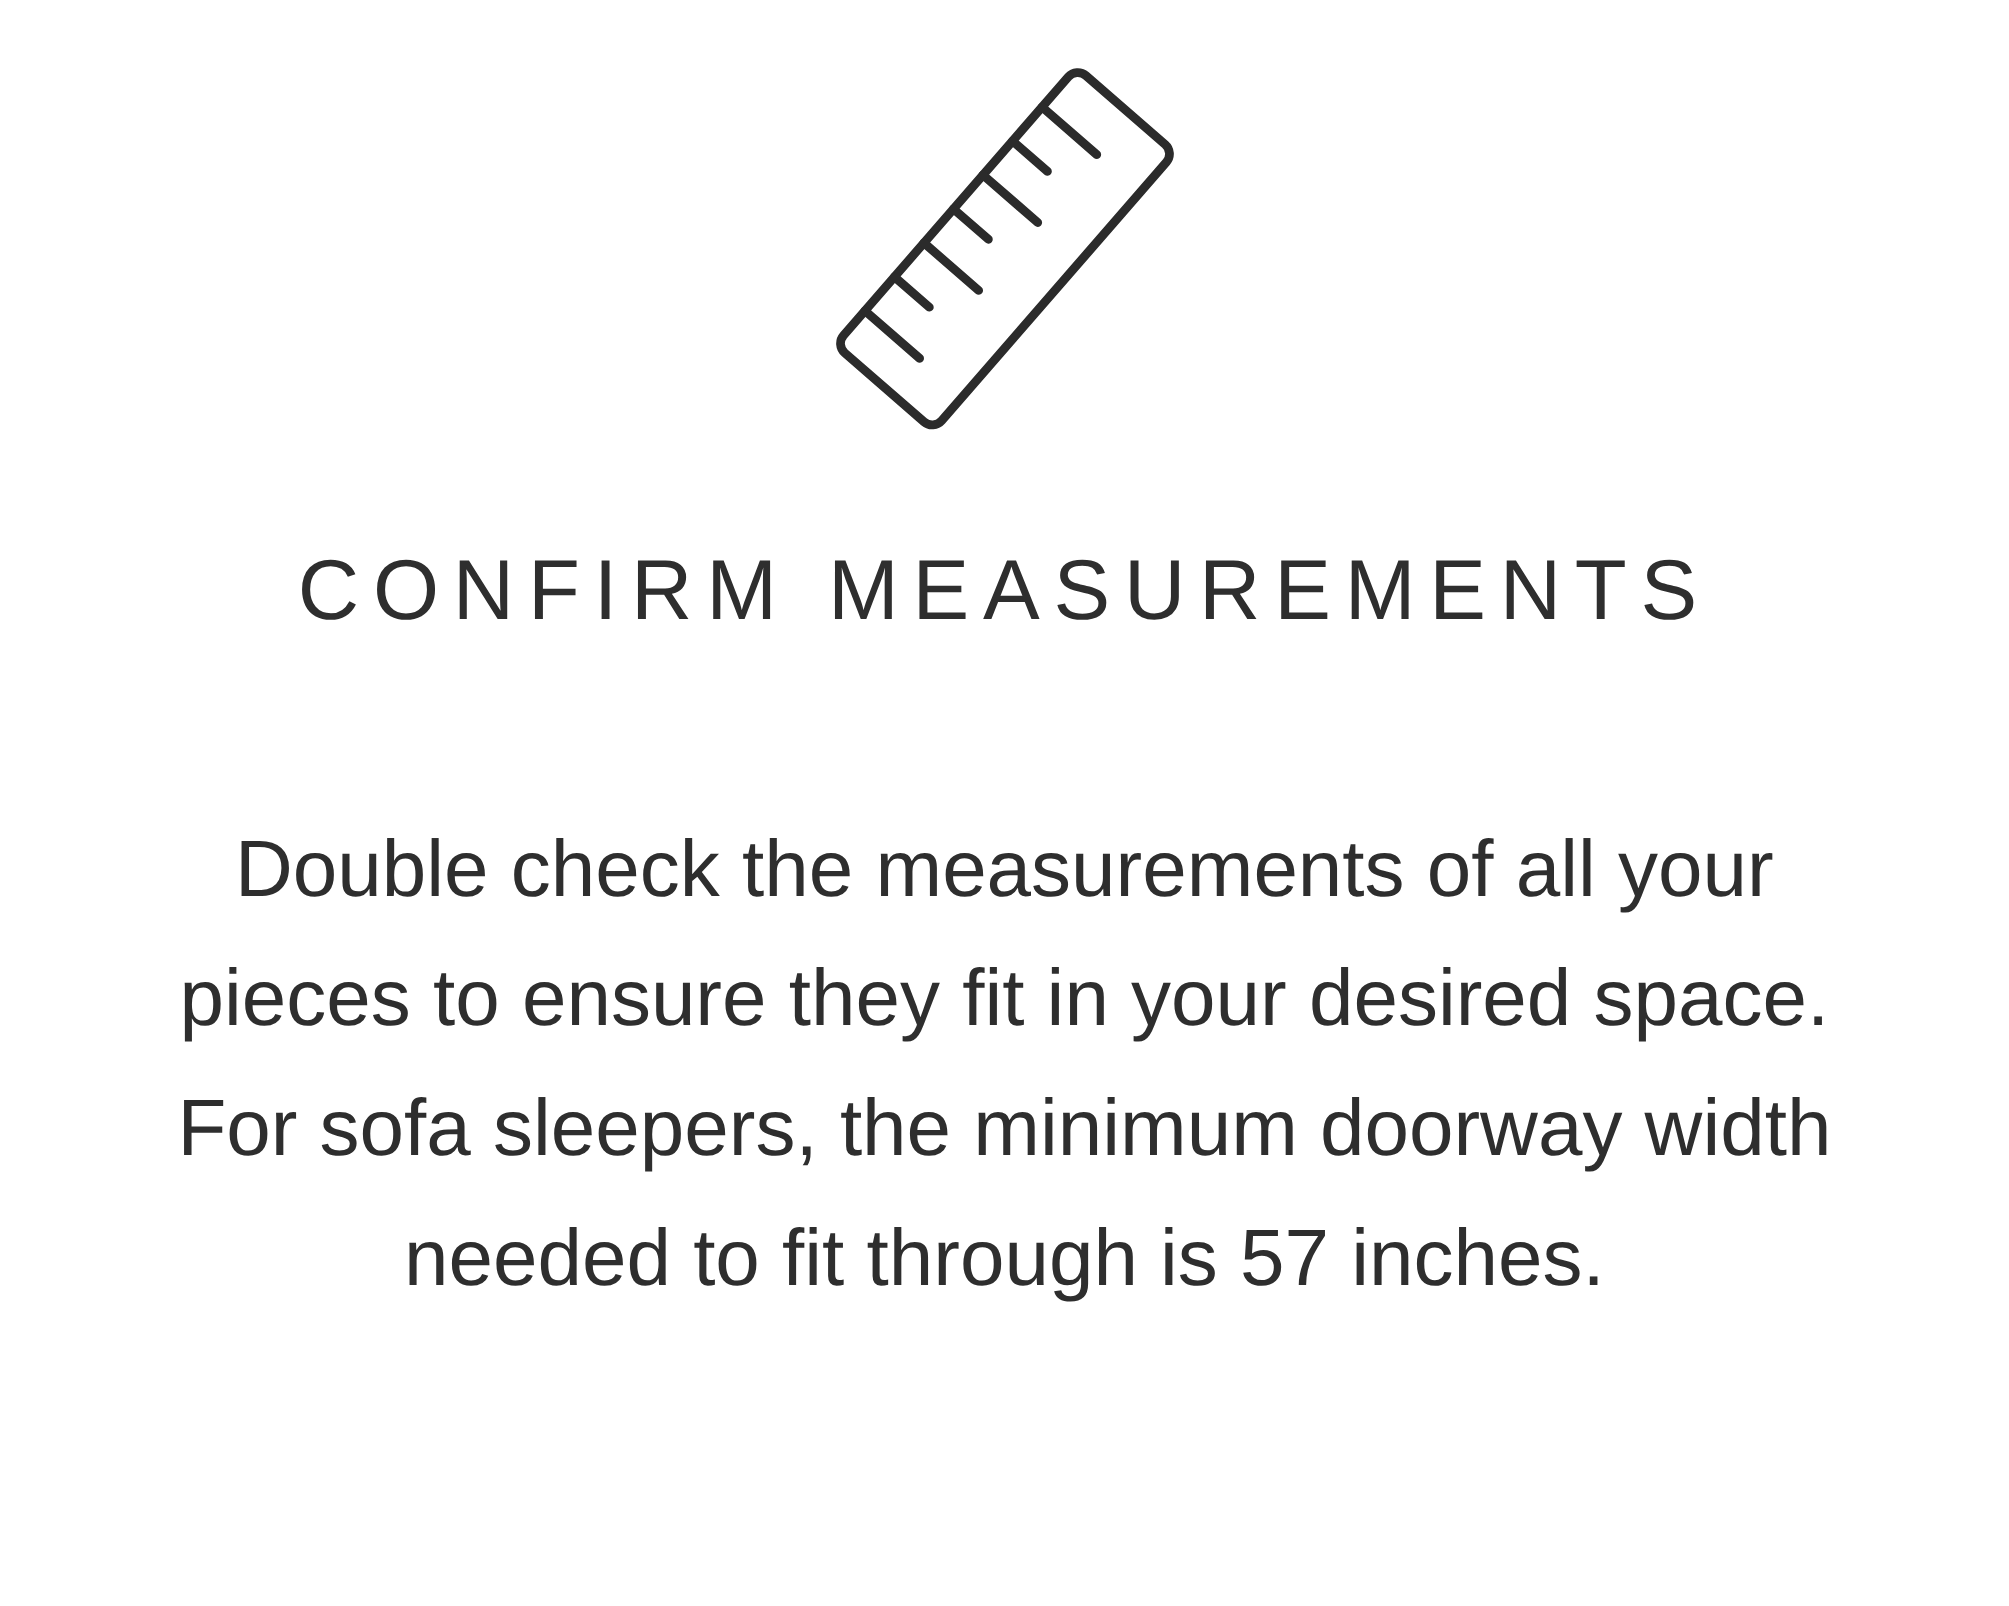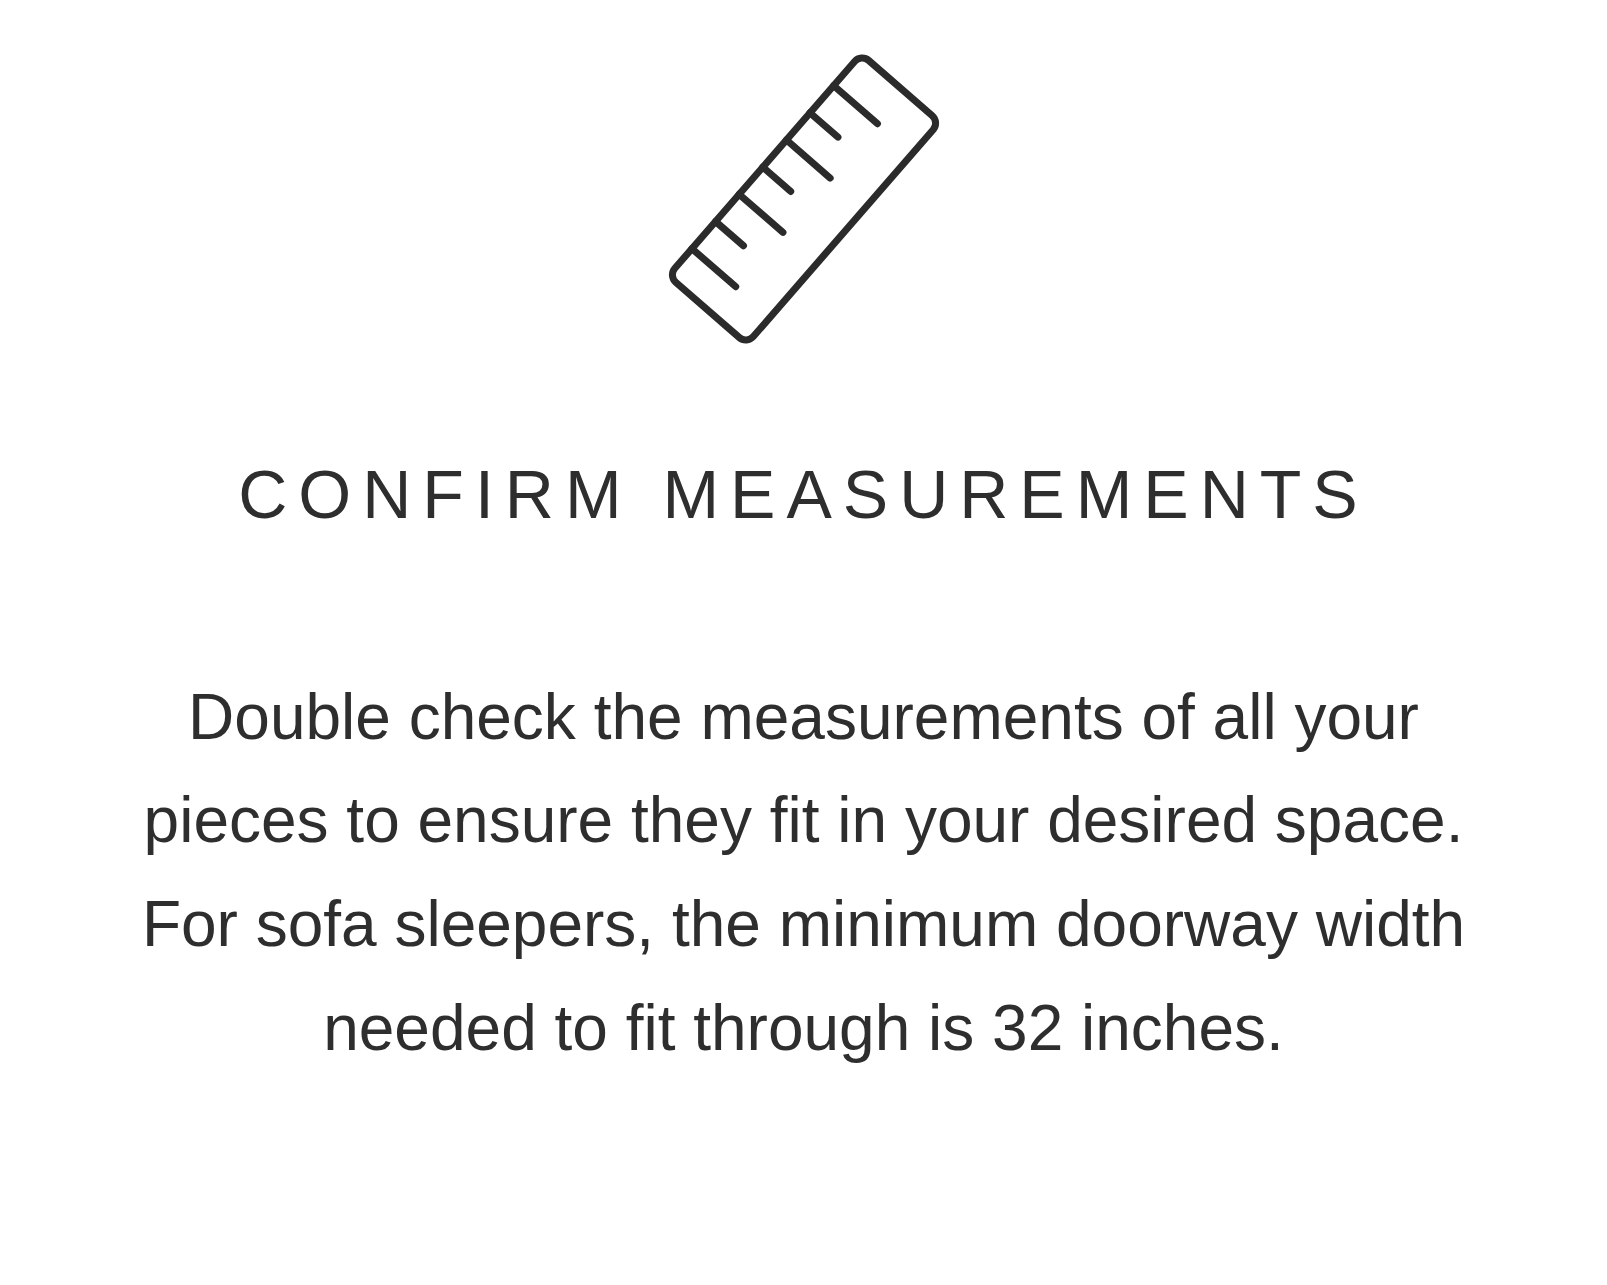--- a/index.html
+++ b/index.html
@@ -29,21 +29,21 @@
     height: 330px;
     display: flex;
     align-items: center;
     justify-content: center;
     width: 100%;
   }
   .icon-wrap svg {
     display: block;
   }
   .heading {
-    margin-top: 96px;
+    margin-top: 74px;
     font-size: 68px;
     line-height: 1;
     letter-spacing: 11px;
     font-weight: 400;
     color: #2e2e2e;
     text-align: center;
     white-space: nowrap;
   }
   .body-text {
     margin-top: 92px;
@@ -71,15 +71,15 @@
         <line x1="118" y1="168" x2="155" y2="168" stroke="#2b2b2b" stroke-width="7" stroke-linecap="round"></line>
         <line x1="118" y1="204" x2="176" y2="204" stroke="#2b2b2b" stroke-width="7" stroke-linecap="round"></line>
         <line x1="118" y1="240" x2="155" y2="240" stroke="#2b2b2b" stroke-width="7" stroke-linecap="round"></line>
         <line x1="118" y1="276" x2="176" y2="276" stroke="#2b2b2b" stroke-width="7" stroke-linecap="round"></line>
       </g>
     </svg>
   </div>
 
   <h1 class="heading">CONFIRM MEASUREMENTS</h1>
 
-  <p class="body-text">Double check the measurements of all your pieces to ensure they fit in your desired space. For sofa sleepers, the minimum doorway width needed to fit through is 32 inches.</p>
+  <p class="body-text">Double check the measurements of all your pieces to ensure they fit in your desired space. For sofa sleepers, the minimum doorway width needed to fit through is 57 inches.</p>
 
 </div>
 
 </body></html>

